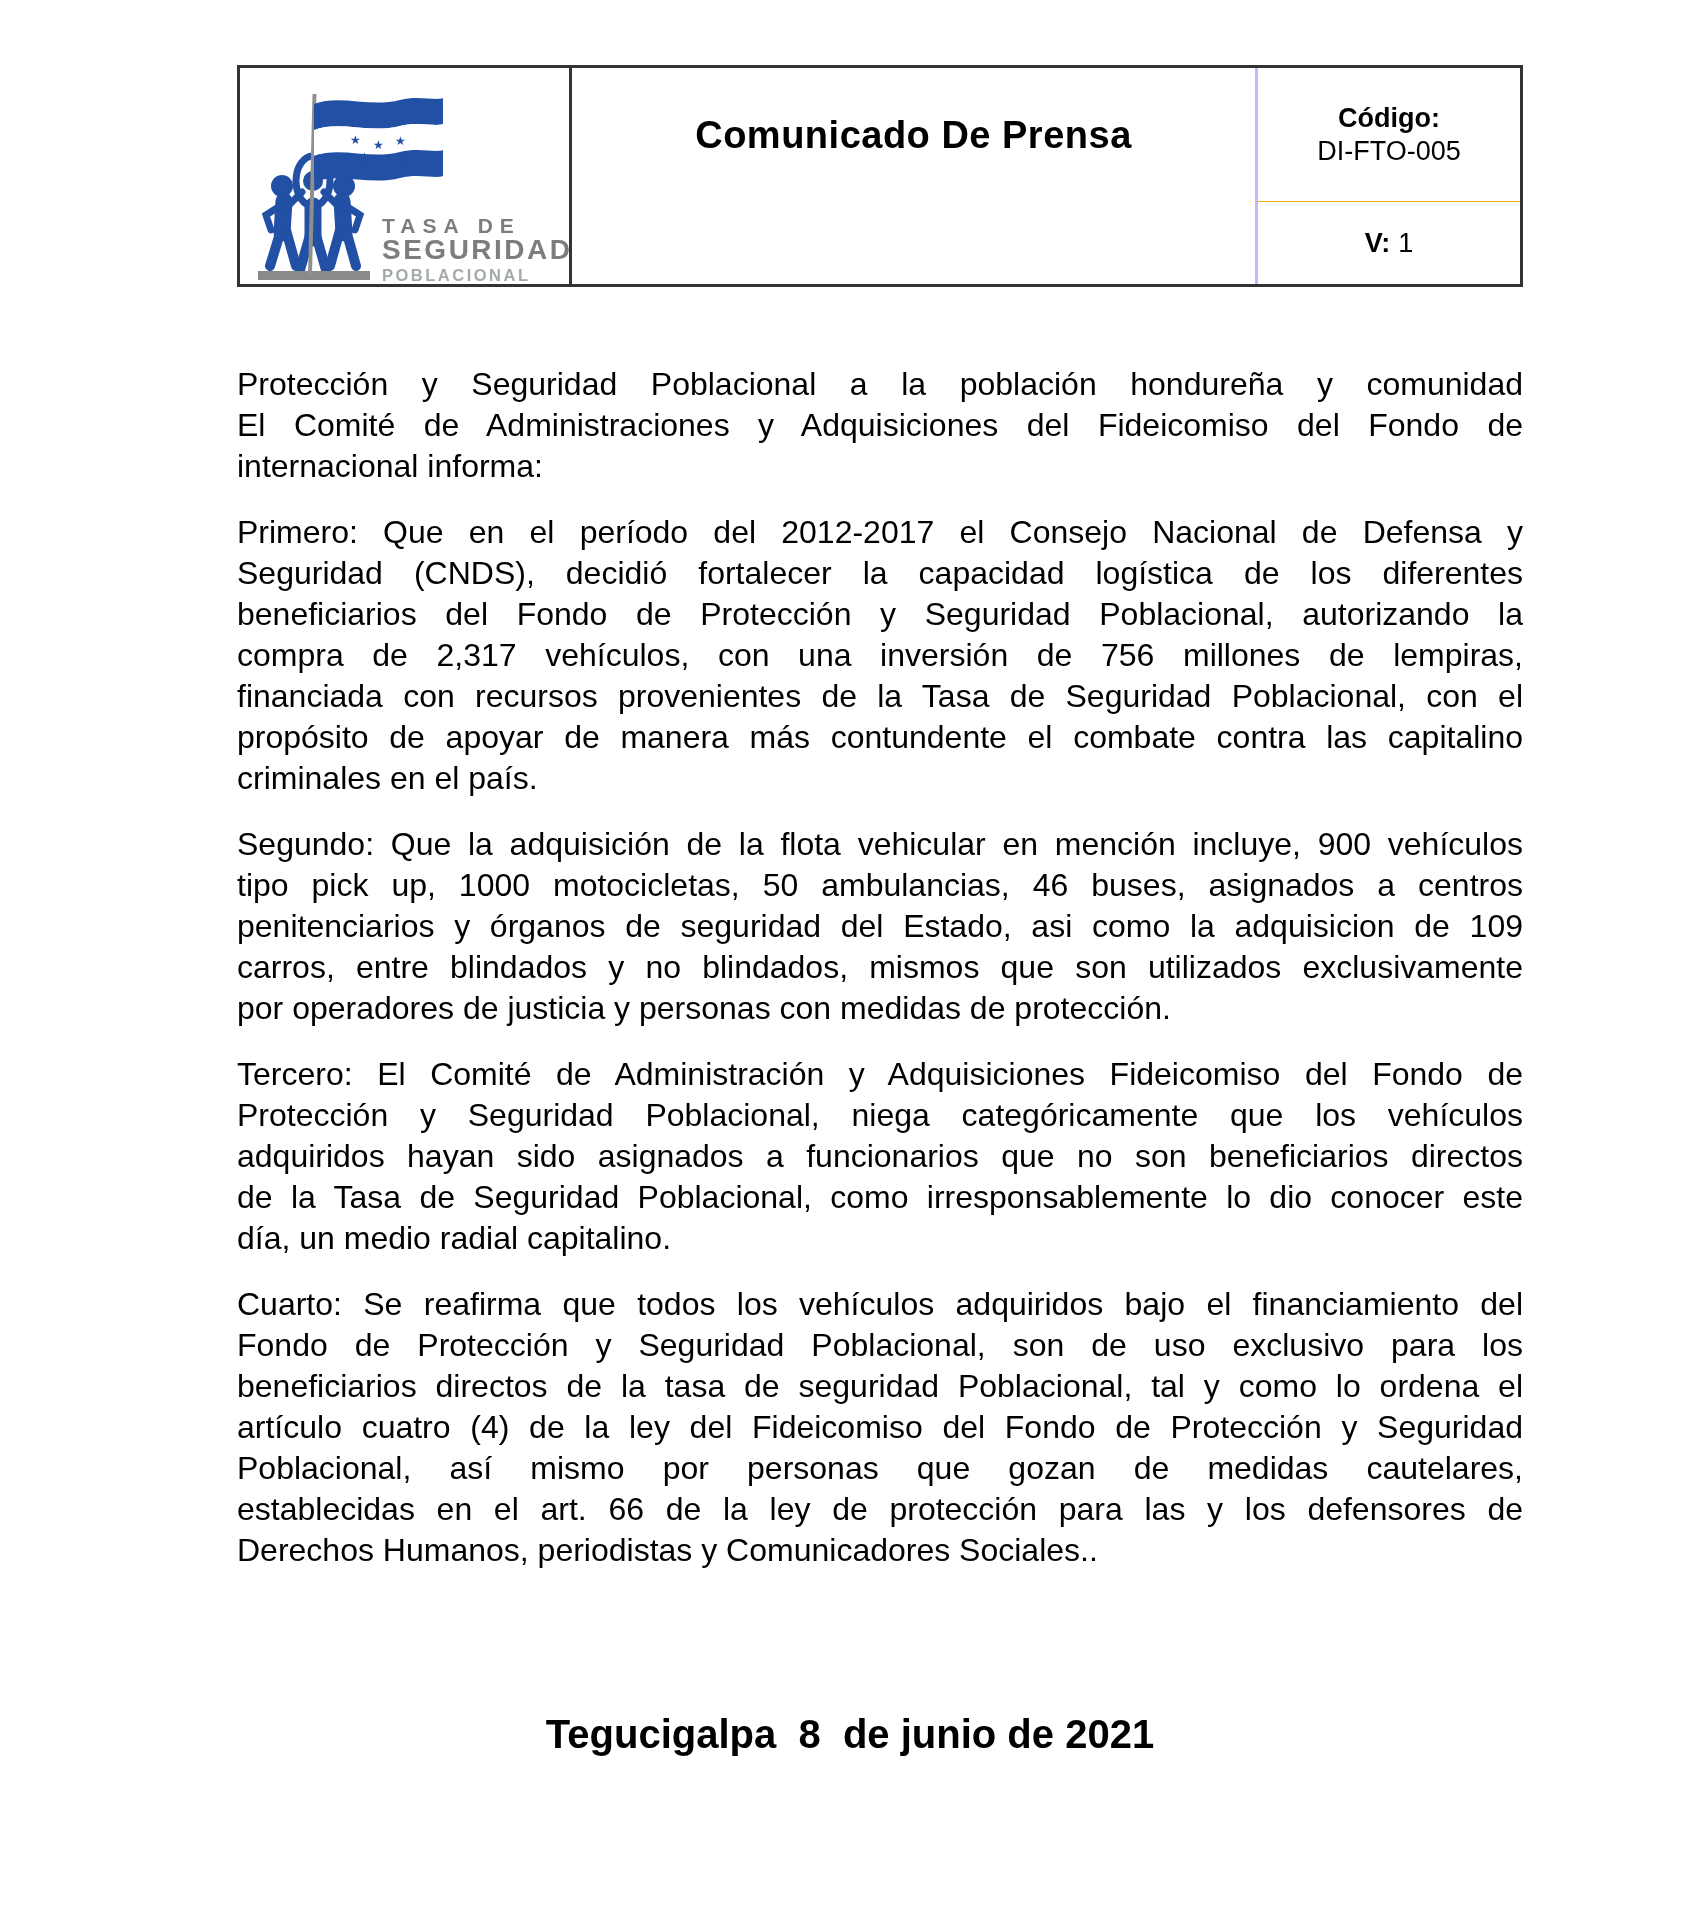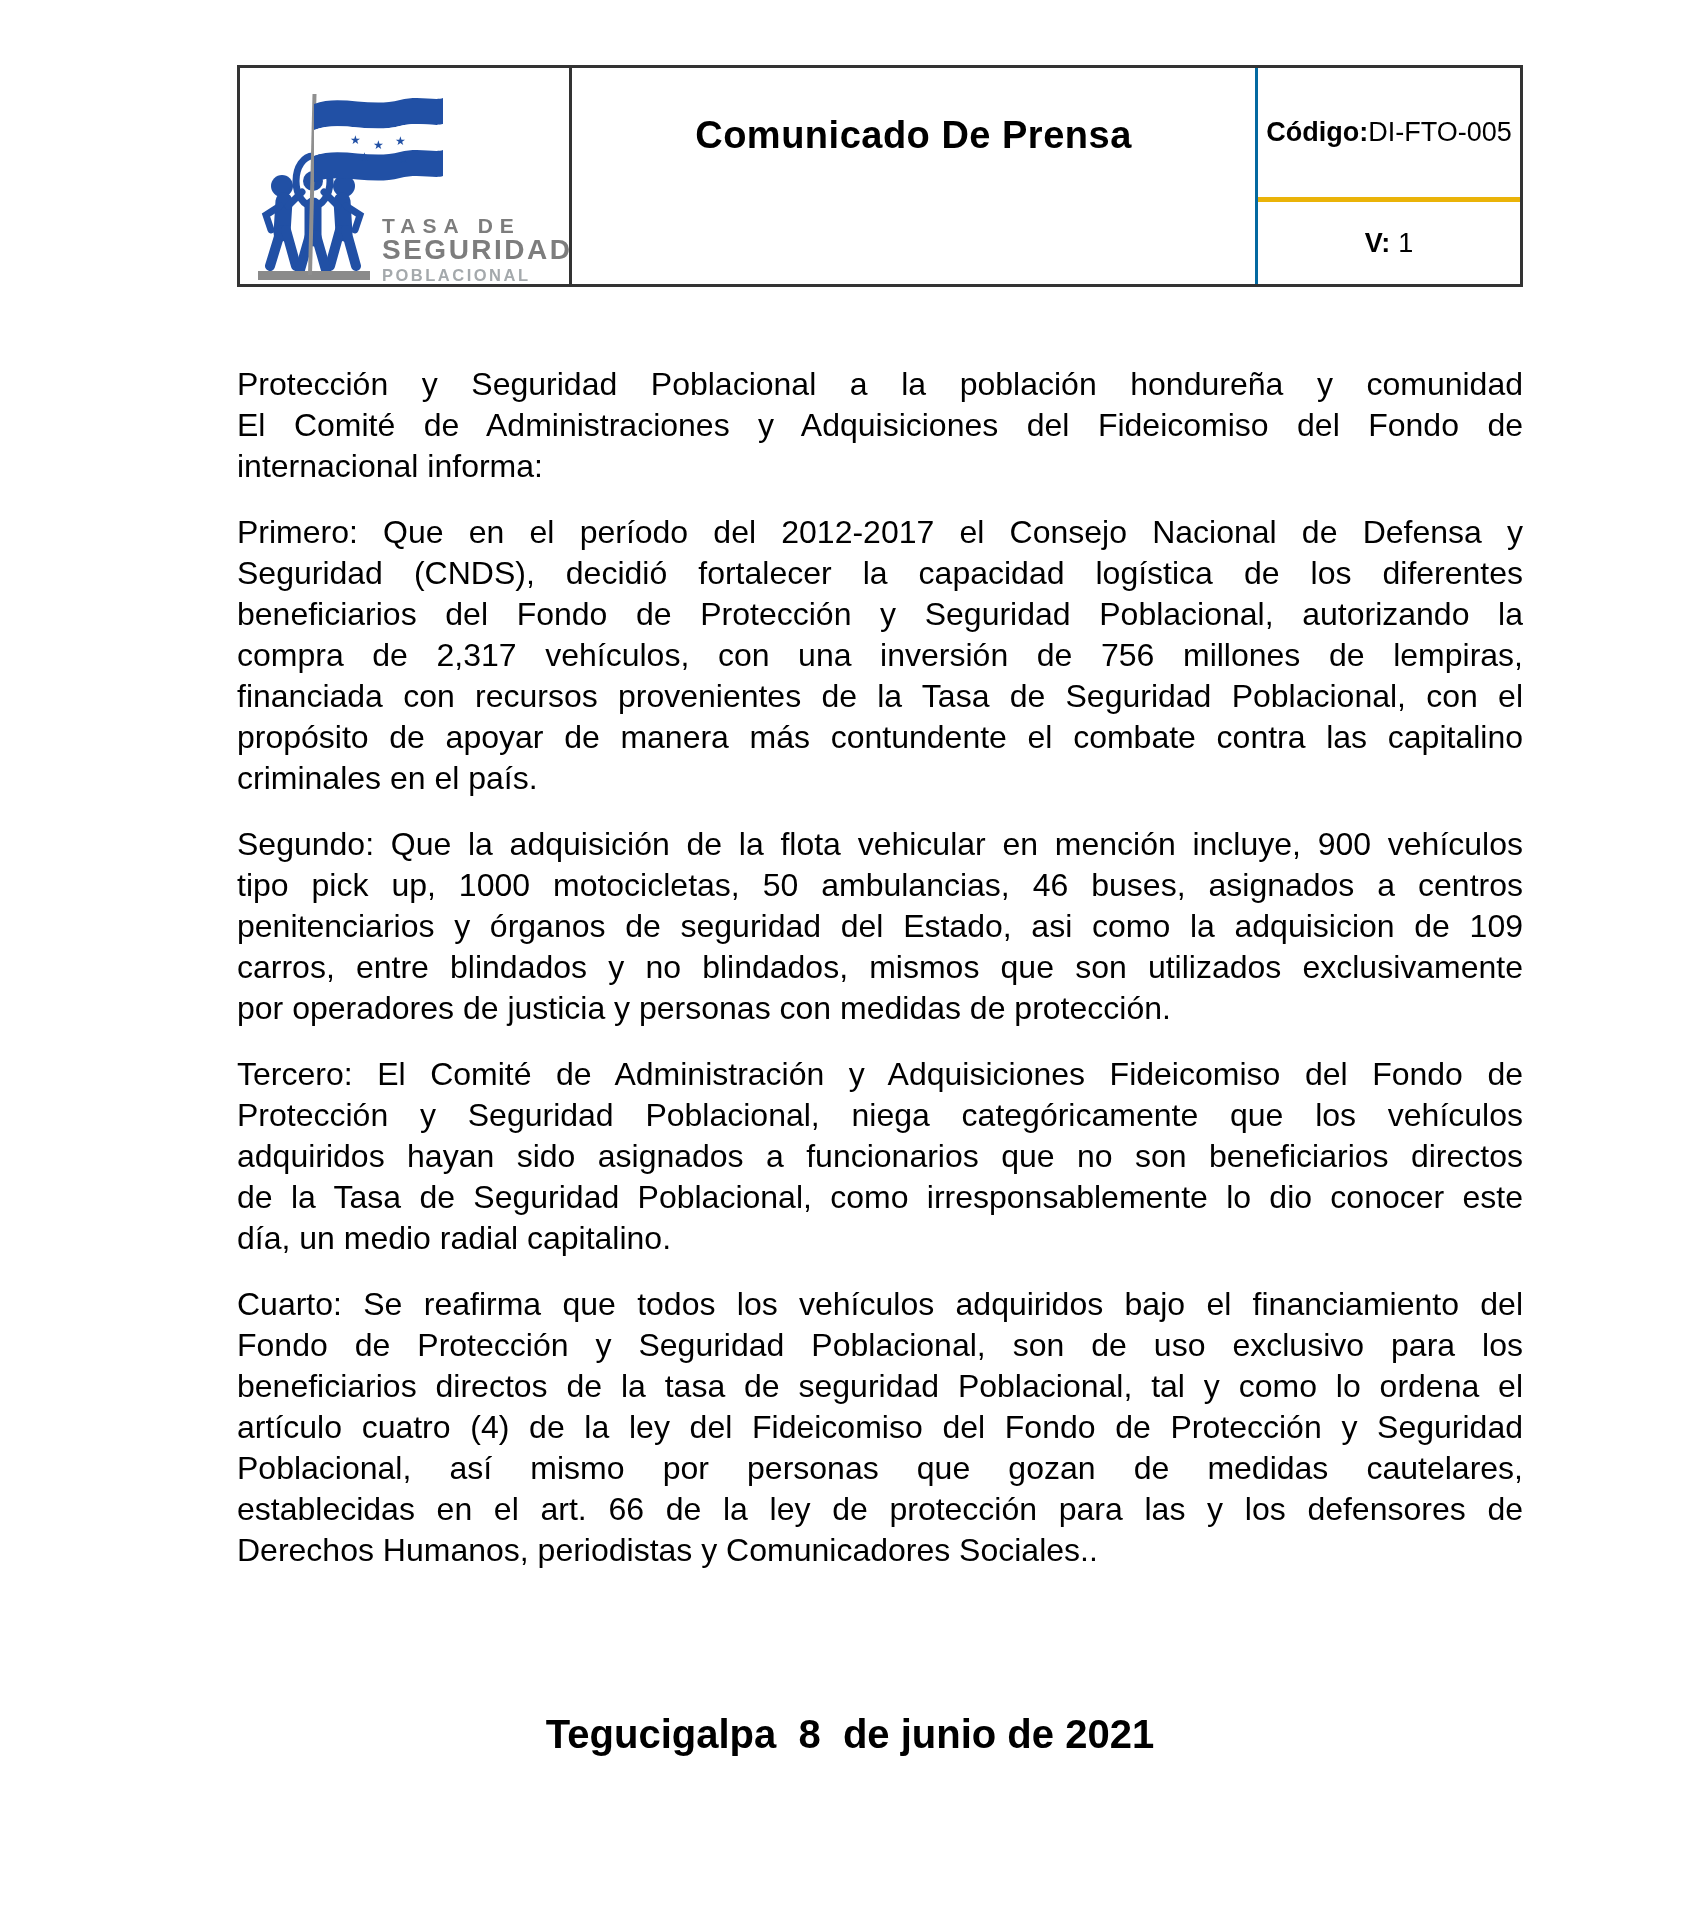--- a/index.html
+++ b/index.html
@@ -18,35 +18,35 @@
     display:flex;
   }
   .cell-logo {
     width:332px; height:100%;
     border-right:3px solid #333;
     position:relative;
     overflow:hidden;
   }
   .cell-title {
     flex:1; height:100%;
-    border-right:3px solid #0369a1;
+    border-right:3px solid #c4b5fd;
     display:flex; justify-content:center; align-items:flex-start;
     padding-top:46px;
   }
   .title-text {
     font-size:38px; font-weight:bold; letter-spacing:0.5px;
   }
   .cell-code-col {
     width:262px; height:100%;
     display:flex; flex-direction:column;
   }
   .cell-code {
     height:134px;
-    border-bottom:5px solid #eab308;
-    display:flex; flex-direction:row; justify-content:center; align-items:center;
+    border-bottom:1px solid #eab308;
+    display:flex; flex-direction:column; justify-content:center; align-items:center;
     font-size:27px; line-height:33px;
   }
   .cell-code .code-label { font-weight:bold; }
   .cell-version {
     flex:1;
     display:flex; justify-content:center; align-items:center;
     font-size:27px;
   }
   .cell-version .v-label { font-weight:bold; }
   .cell-version .v-value { margin-left:8px; }

